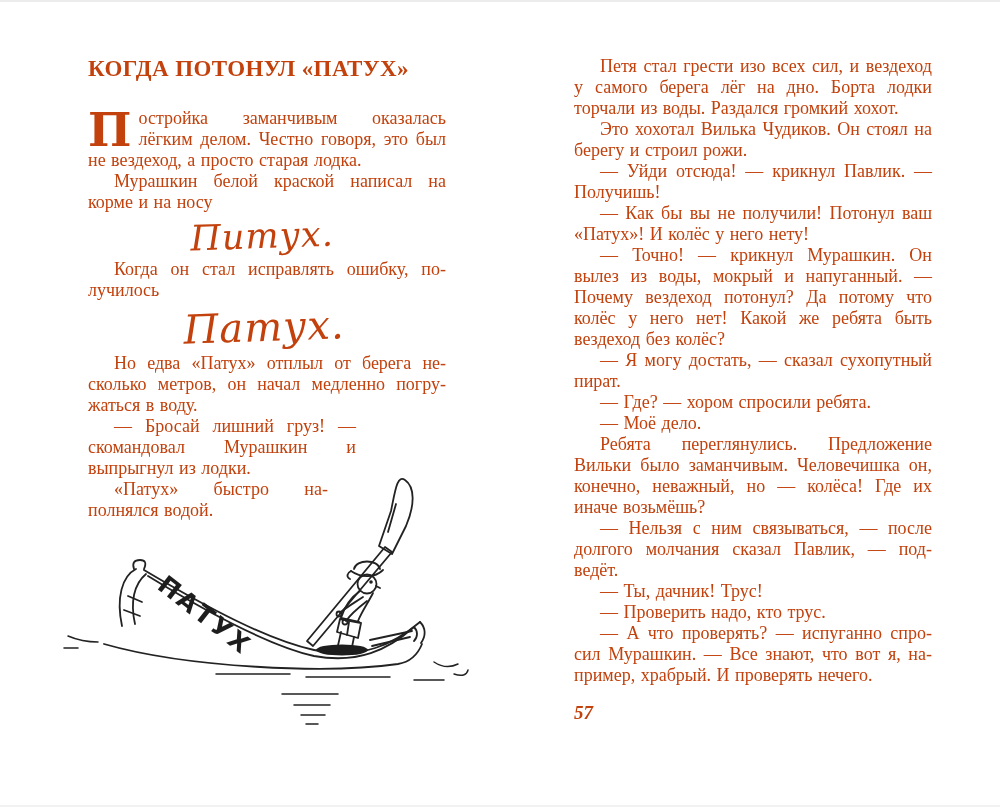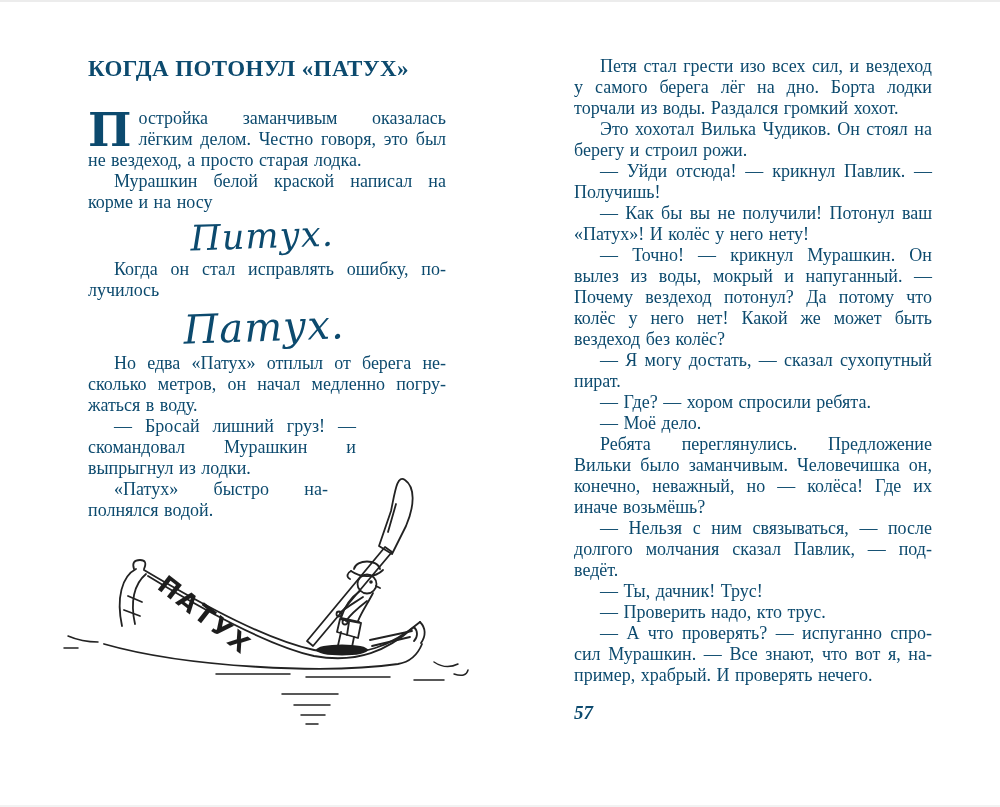--- a/index.html
+++ b/index.html
@@ -1,18 +1,18 @@
 <!DOCTYPE html>
 <html lang="ru"><head>
 <meta charset="utf-8">
 <style>
   html,body{margin:0;padding:0;background:#ffffff;}
   .page{
     position:relative;width:1000px;height:807px;background:#fff;
-    color:#0c4a6e;font-family:"Liberation Serif",serif;overflow:hidden;
+    color:#c2410c;font-family:"Liberation Serif",serif;overflow:hidden;
   }
   .scan-edge-top{position:absolute;left:0;top:0;width:100%;height:2px;background:#ececec;}
   .scan-edge-bottom{position:absolute;left:0;bottom:0;width:100%;height:2px;background:#f2f2f2;}
   .col{position:absolute;top:56px;width:358px;}
   .col-left{left:88px;}
   .col-right{left:574px;}
   h1.title{
     font-family:"Liberation Serif",serif;font-weight:bold;
     font-size:23px;line-height:26px;letter-spacing:.4px;margin:0 0 26px 0;
   }
@@ -121,21 +121,21 @@
       </g>
       <text transform="translate(98 114) rotate(38)" font-size="25" font-weight="bold" letter-spacing="3" fill="#1d1d1d" font-family="'DejaVu Sans',sans-serif">ПАТУХ</text>
     </svg>
   </div>
 
   <div class="col col-right">
     <p class="body">Петя стал грести изо всех сил, и везде­ход у самого берега лёг на дно. Борта лодки торчали из воды. Раздался громкий хохот.</p>
     <p class="body">Это хохотал Вилька Чудиков. Он стоял на берегу и строил рожи.</p>
     <p class="body">— Уйди отсюда! — крикнул Павлик. — Получишь!</p>
     <p class="body">— Как бы вы не получили! Потонул ваш «Патух»! И колёс у него нету!</p>
-    <p class="body">— Точно! — крикнул Мурашкин. Он вылез из воды, мокрый и напуганный. — Почему вездеход потонул? Да потому что колёс у него нет! Какой же может быть вездеход без колёс?</p>
+    <p class="body">— Точно! — крикнул Мурашкин. Он вылез из воды, мокрый и напуганный. — Почему вездеход потонул? Да потому что колёс у него нет! Какой же ребята быть вездеход без колёс?</p>
     <p class="body">— Я могу достать, — сказал сухопут­ный пират.</p>
     <p class="body">— Где? — хором спросили ребята.</p>
     <p class="body">— Моё дело.</p>
     <p class="body">Ребята переглянулись. Предложение Вильки было заманчивым. Человечишка он, конечно, неважный, но — колёса! Где их иначе возьмёшь?</p>
     <p class="body">— Нельзя с ним связываться, — после долгого молчания сказал Павлик, — под­ведёт.</p>
     <p class="body">— Ты, дачник! Трус!</p>
     <p class="body">— Проверить надо, кто трус.</p>
     <p class="body">— А что проверять? — испуганно спро­сил Мурашкин. — Все знают, что вот я, на­пример, храбрый. И проверять нечего.</p>
     <div class="page-number">57</div>
   </div>

